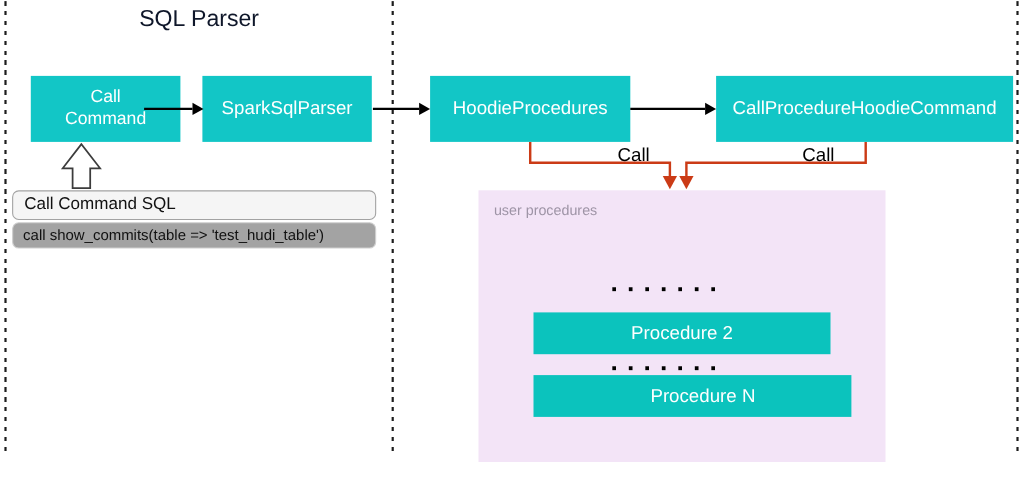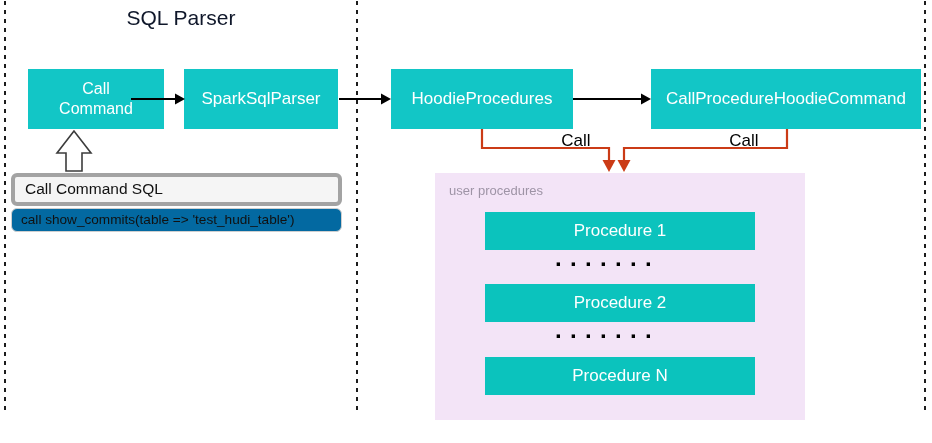--- a/index.html
+++ b/index.html
@@ -13,23 +13,23 @@
 
   .node{position:absolute;background:#12c6c6;color:#fff;display:flex;align-items:center;
     justify-content:center;text-align:center;font-size:17px;}
   .node .wrap2{width:84px;line-height:1.25;font-size:16px;}
 
   .edge-label{position:absolute;font-size:17px;color:#000;text-align:center;width:80px;}
 
   .svg-overlay{position:absolute;left:0;top:0;width:932px;height:443px;pointer-events:none;}
 
   .sql-panel{position:absolute;left:11px;top:173px;width:331px;}
-  .sql-head{box-sizing:border-box;background:#f5f5f5;border:4px solid #a3a3a3;border-radius:6px;
+  .sql-head{box-sizing:border-box;background:#f5f5f5;border:1px solid #a3a3a3;border-radius:6px;
     padding:3px 10px 4px 10px;font-size:15.5px;color:#111;margin-bottom:2px;}
-  .sql-row{box-sizing:border-box;background:#0369a1;border:1px solid #cfcfcf;border-radius:6px;
+  .sql-row{box-sizing:border-box;background:#a3a3a3;border:1px solid #cfcfcf;border-radius:6px;
     padding:3px 9px 4px 9px;font-size:13.6px;color:#111;margin-bottom:2px;white-space:nowrap;}
 
   .user-proc{position:absolute;left:435px;top:173px;width:370px;height:247px;background:#f3e4f7;text-decoration:underline;}
   .user-proc-label{position:absolute;left:14px;top:10px;font-size:13px;color:#9e94a6;}
   .proc-box{position:absolute;left:50px;width:270px;height:38px;background:#0bc3bd;color:#fff;
     display:flex;align-items:center;justify-content:center;font-size:17px;}
   .dots{position:absolute;left:50px;width:245px;text-align:center;font-size:24px;font-weight:900;
     letter-spacing:7px;color:#000;line-height:14px;}
 </style>
 </head>
@@ -86,26 +86,23 @@
   <div class="edge-label" style="left:536px;top:131px;">Call</div>
   <div class="edge-label" style="left:704px;top:131px;">Call</div>
 
   <div class="sql-panel">
     <div class="sql-head">Call Command SQL</div>
     <div class="sql-row">call show_commits(table =&gt; 'test_hudi_table')</div>
   </div>
 
   <div class="user-proc">
     <div class="user-proc-label">user procedures</div>
-    <div class="proc-box" style="top:39px;">
-      <span>Procedure 1</span>
-    </div>
     <div class="dots" style="top:84px;">·······</div>
     <div class="proc-box" style="top:111px;">
       <span>Procedure 2</span>
     </div>
     <div class="dots" style="top:156px;">·······</div>
-    <div class="proc-box" style="top:184px;">
+    <div class="proc-box" style="top:168px;padding-left:19px;">
       <span>Procedure N</span>
     </div>
   </div>
 
 </div>
 
 </body></html>

